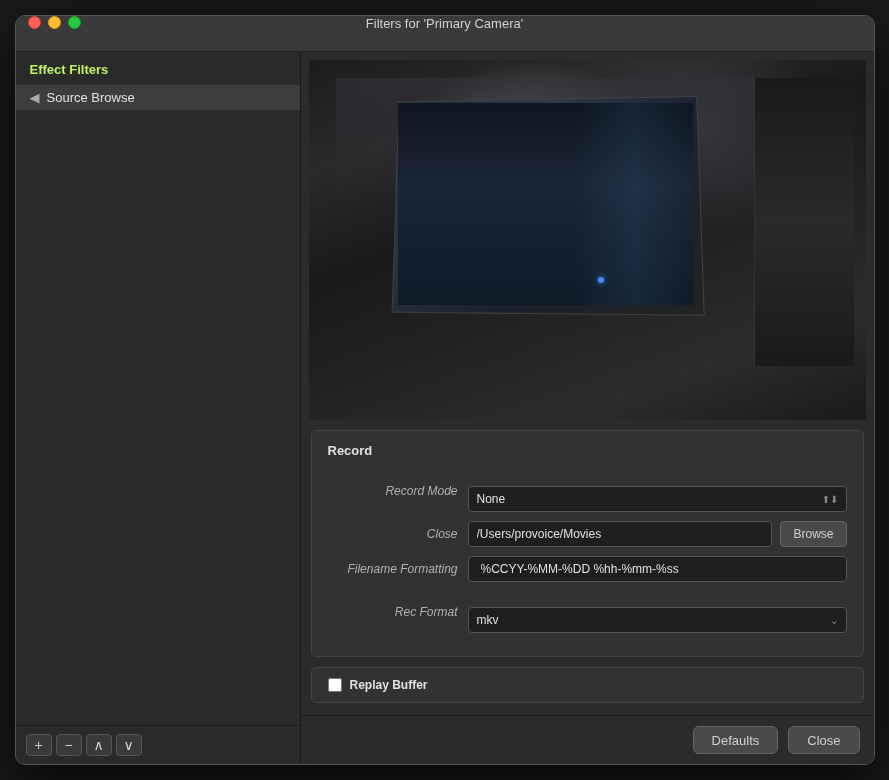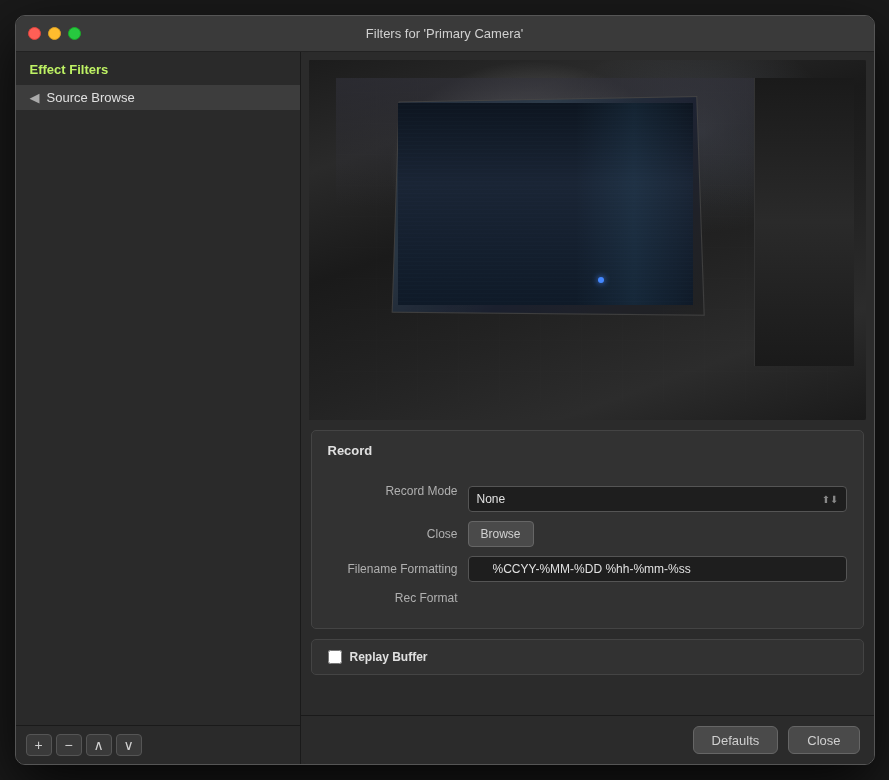--- a/index.html
+++ b/index.html
@@ -27,21 +27,20 @@
       display: flex;
       flex-direction: column;
       box-shadow: 0 20px 60px rgba(0,0,0,0.8);
       border: 1px solid #555;
     }
 
     .title-bar {
       background: #3a3a3a;
       height: 36px;
       display: flex;
-      align-items: center;
       justify-content: center;
       position: relative;
       border-bottom: 1px solid #222;
       flex-shrink: 0;
     }
 
     .traffic-lights {
       position: absolute;
       left: 12px;
       display: flex;
@@ -264,30 +263,31 @@
       margin-bottom: 9px;
       gap: 10px;
     }
 
     .form-label {
       color: #b0b0b0;
       font-size: 12px;
       text-align: right;
       min-width: 130px;
       flex-shrink: 0;
+      font-style: italic;
     }
 
     .form-input {
       flex: 1;
       background: #1e1e1e;
       border: 1px solid #555;
       border-radius: 4px;
       color: #e0e0e0;
       font-size: 12px;
-      padding: 4px 24px;
+      padding: 4px 12px;
       height: 26px;
       outline: none;
     }
 
     .select-wrapper {
       flex: 1;
       position: relative;
       margin-top: 16px;
     }
 
@@ -473,31 +473,43 @@
                 <option>Standard</option>
                 <option>Custom FFmpeg Output</option>
               </select>
               <span class="select-arrow">⬆⬇</span>
             </div>
           </div>
 
           <div class="form-row">
             <label class="form-label">Close</label>
             <div class="path-row">
+              <input type="text" class="path-input" value="/Users/provoice/Movies" style="">
               <button class="browse-btn">Browse</button>
             </div>
           </div>
 
           <div class="form-row">
             <label class="form-label">Filename Formatting</label>
             <input type="text" class="form-input" value="%CCYY-%MM-%DD %hh-%mm-%ss" style="">
           </div>
 
           <div class="form-row">
             <label class="form-label">Rec Format</label>
+            <div class="select-wrapper">
+              <select class="form-select">
+                <option>mkv</option>
+                <option>mp4</option>
+                <option>mov</option>
+                <option>flv</option>
+                <option>ts</option>
+                <option>m3u8</option>
+              </select>
+              <span class="select-arrow">⌄</span>
+            </div>
           </div>
         </div>
 
         <div class="replay-group">
           <input type="checkbox" class="checkbox-input" style="">
           <label class="checkbox-label">Replay Buffer</label>
         </div>
 
       </div>
 

